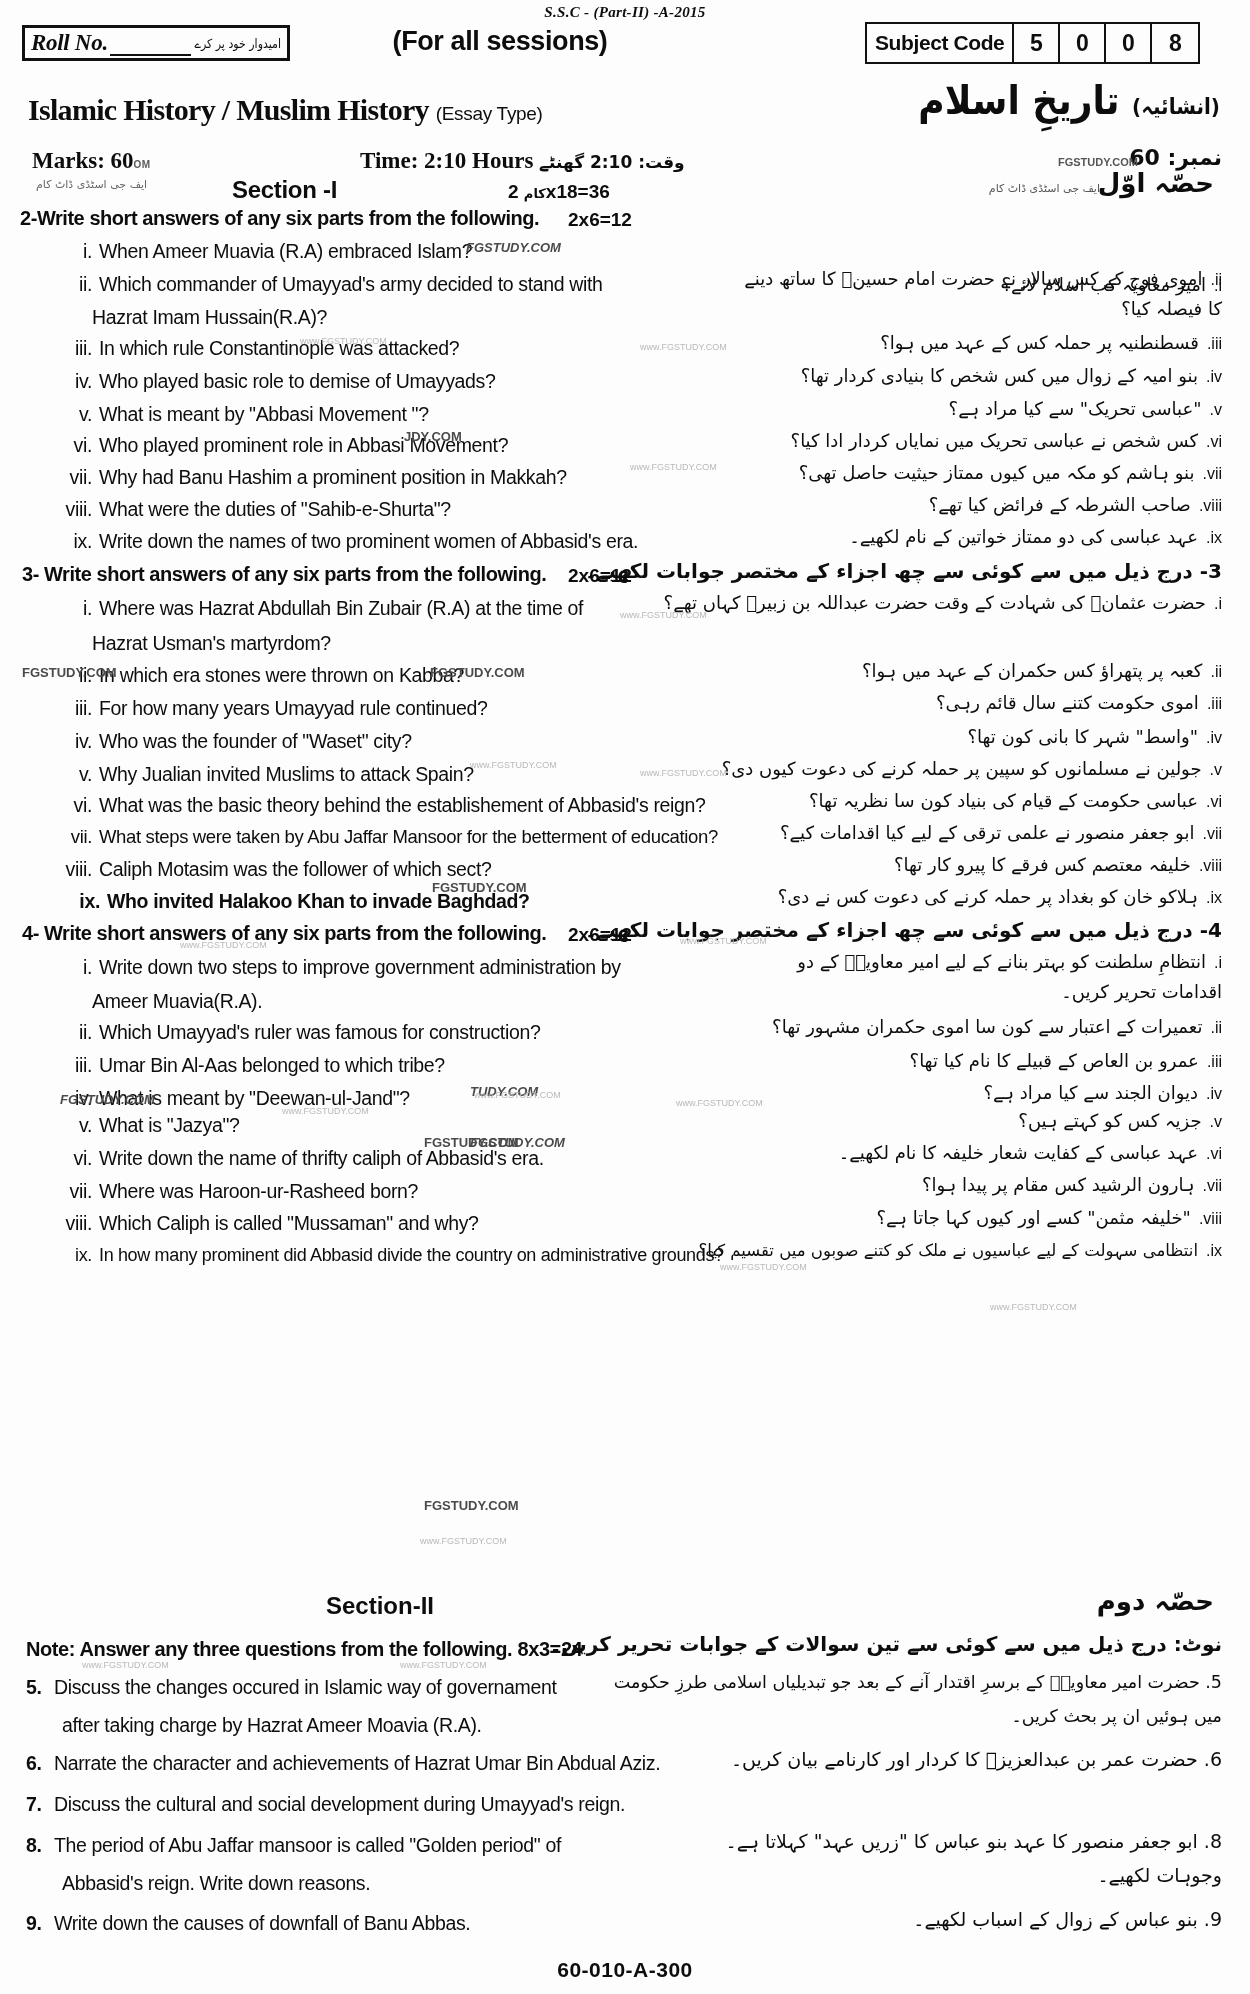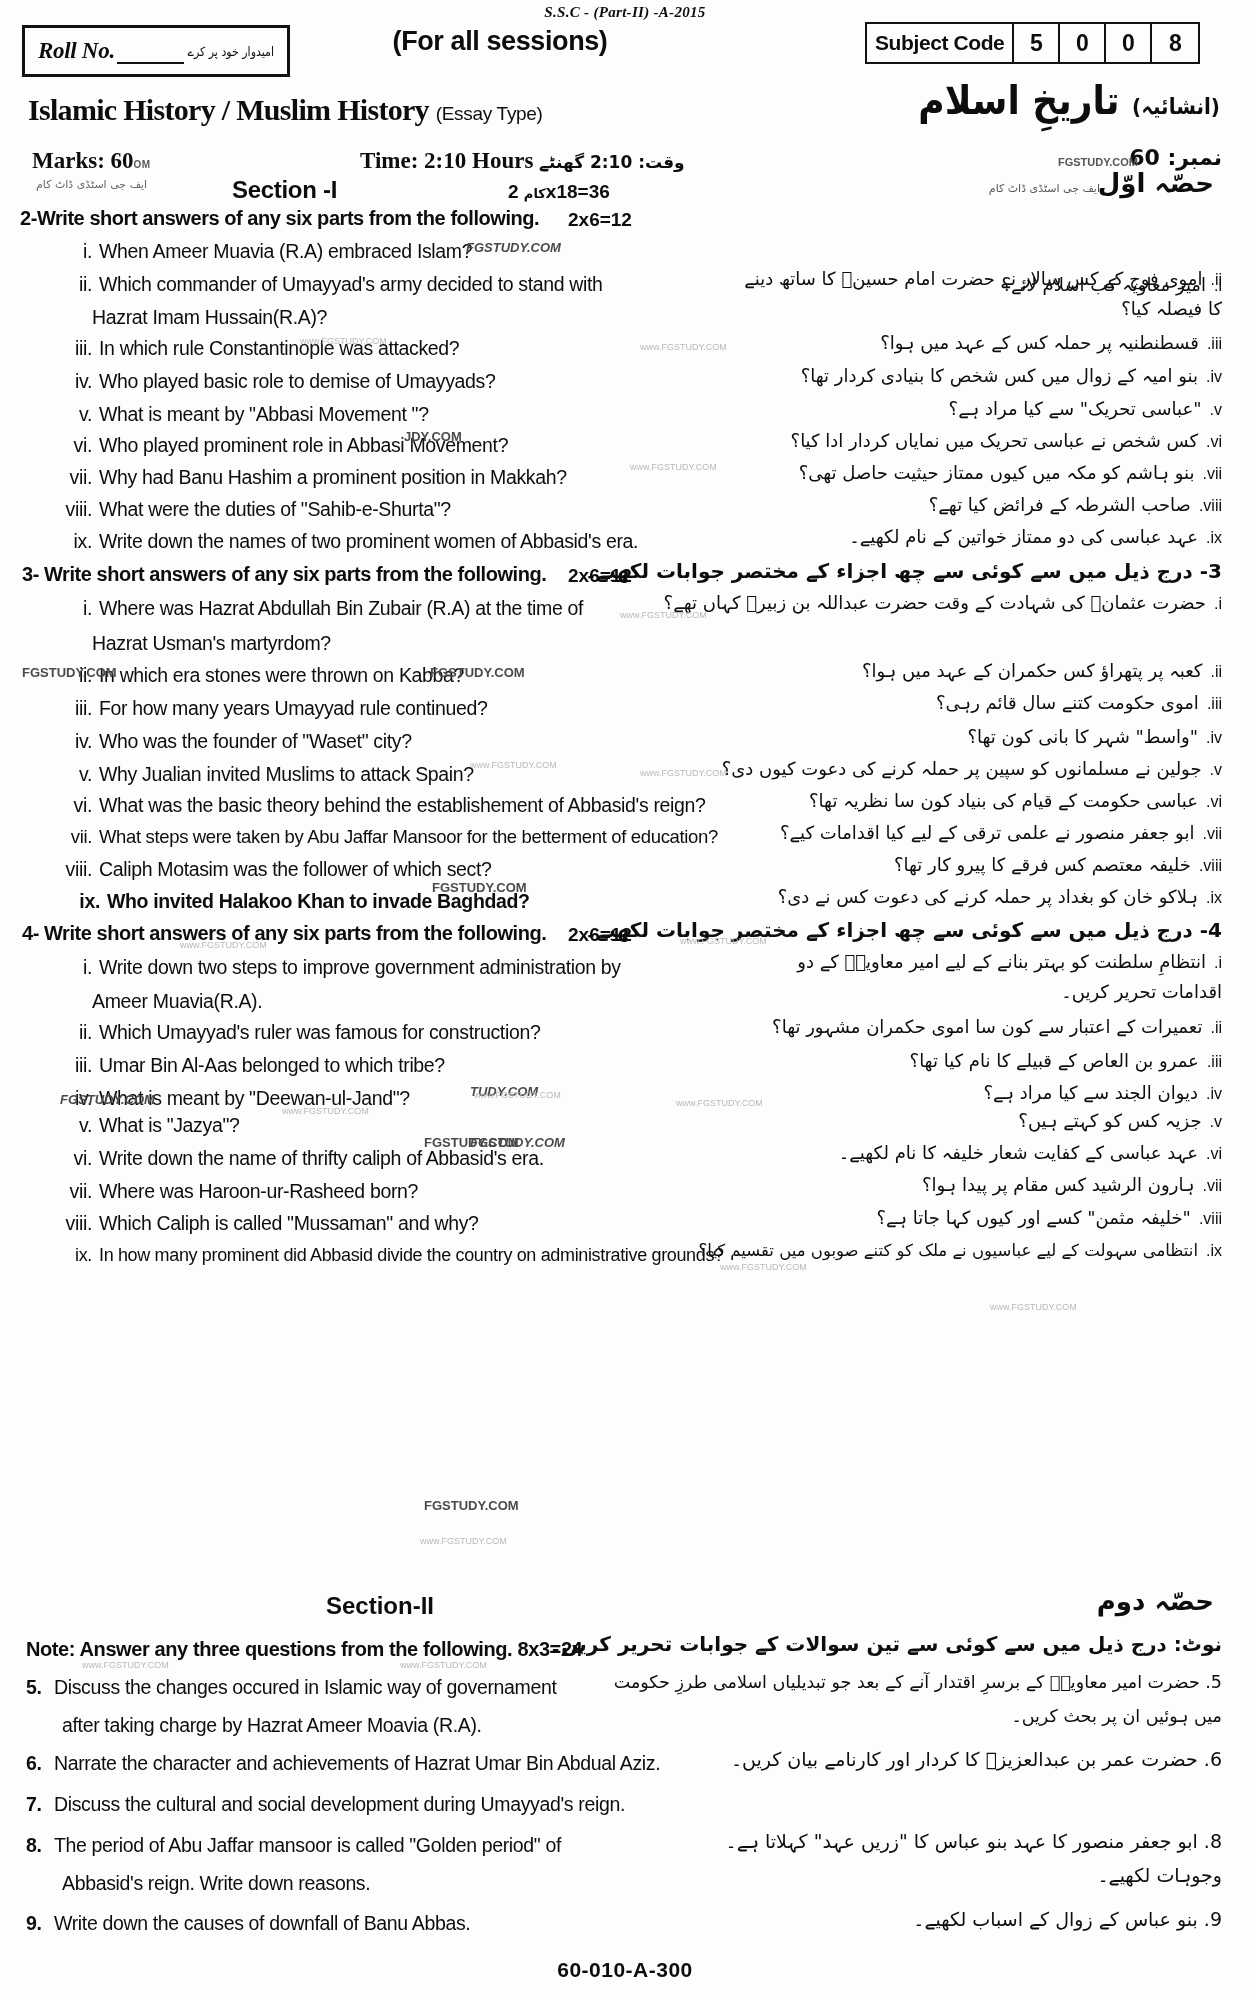--- a/index.html
+++ b/index.html
@@ -29,25 +29,25 @@
     text-align: center;
     font-family: "Liberation Serif", serif;
     font-size: 15px;
     font-style: italic;
     font-weight: bold;
     letter-spacing: .3px;
   }
   .rollbox {
     position: absolute;
     top: 25px; left: 22px;
-    width: 268px; height: 52px;
+    width: 268px; height: 36px;
     border: 3px solid #111;
     display: flex;
     align-items: center;
-    padding: 0 13px;
+    padding: 0 6px;
     text-align: right;
   }
   .rollbox .rlabel {
     font-family: "Liberation Serif", serif;
     font-size: 23px; font-weight: bold; font-style: italic;
     letter-spacing: -.3px;
     white-space: nowrap;
   }
   .rollbox .rline {
     flex: 1;

